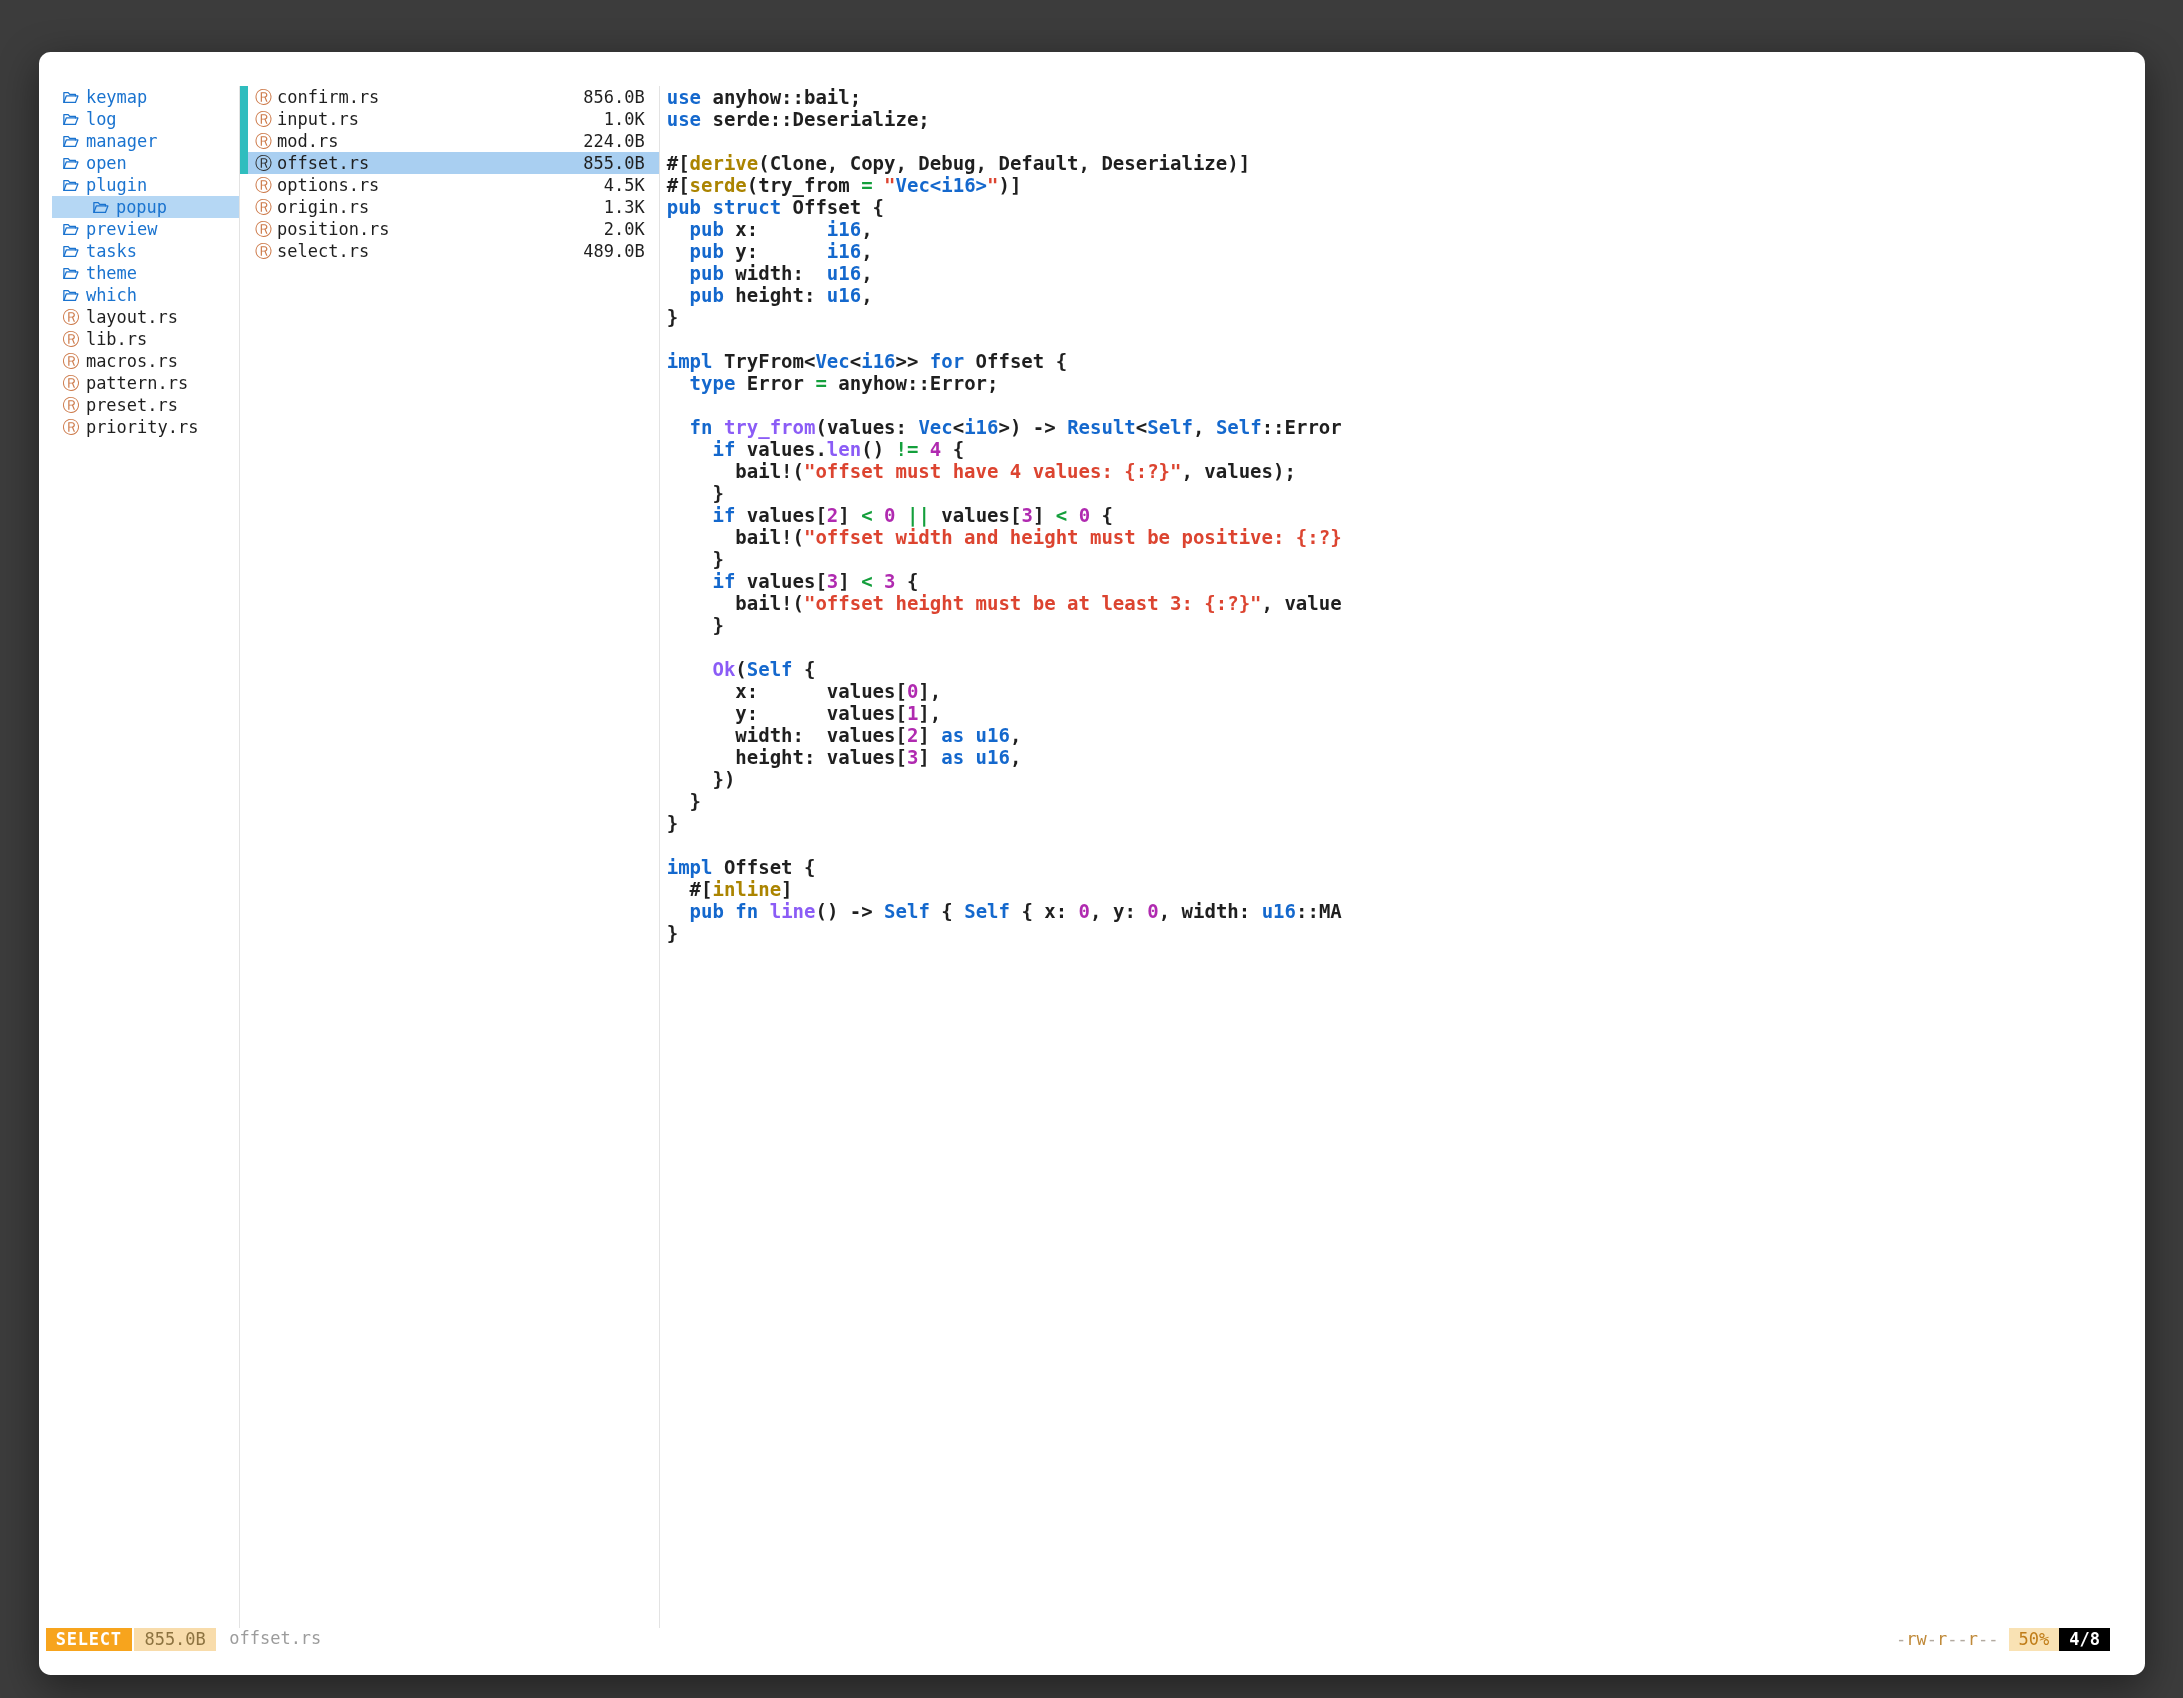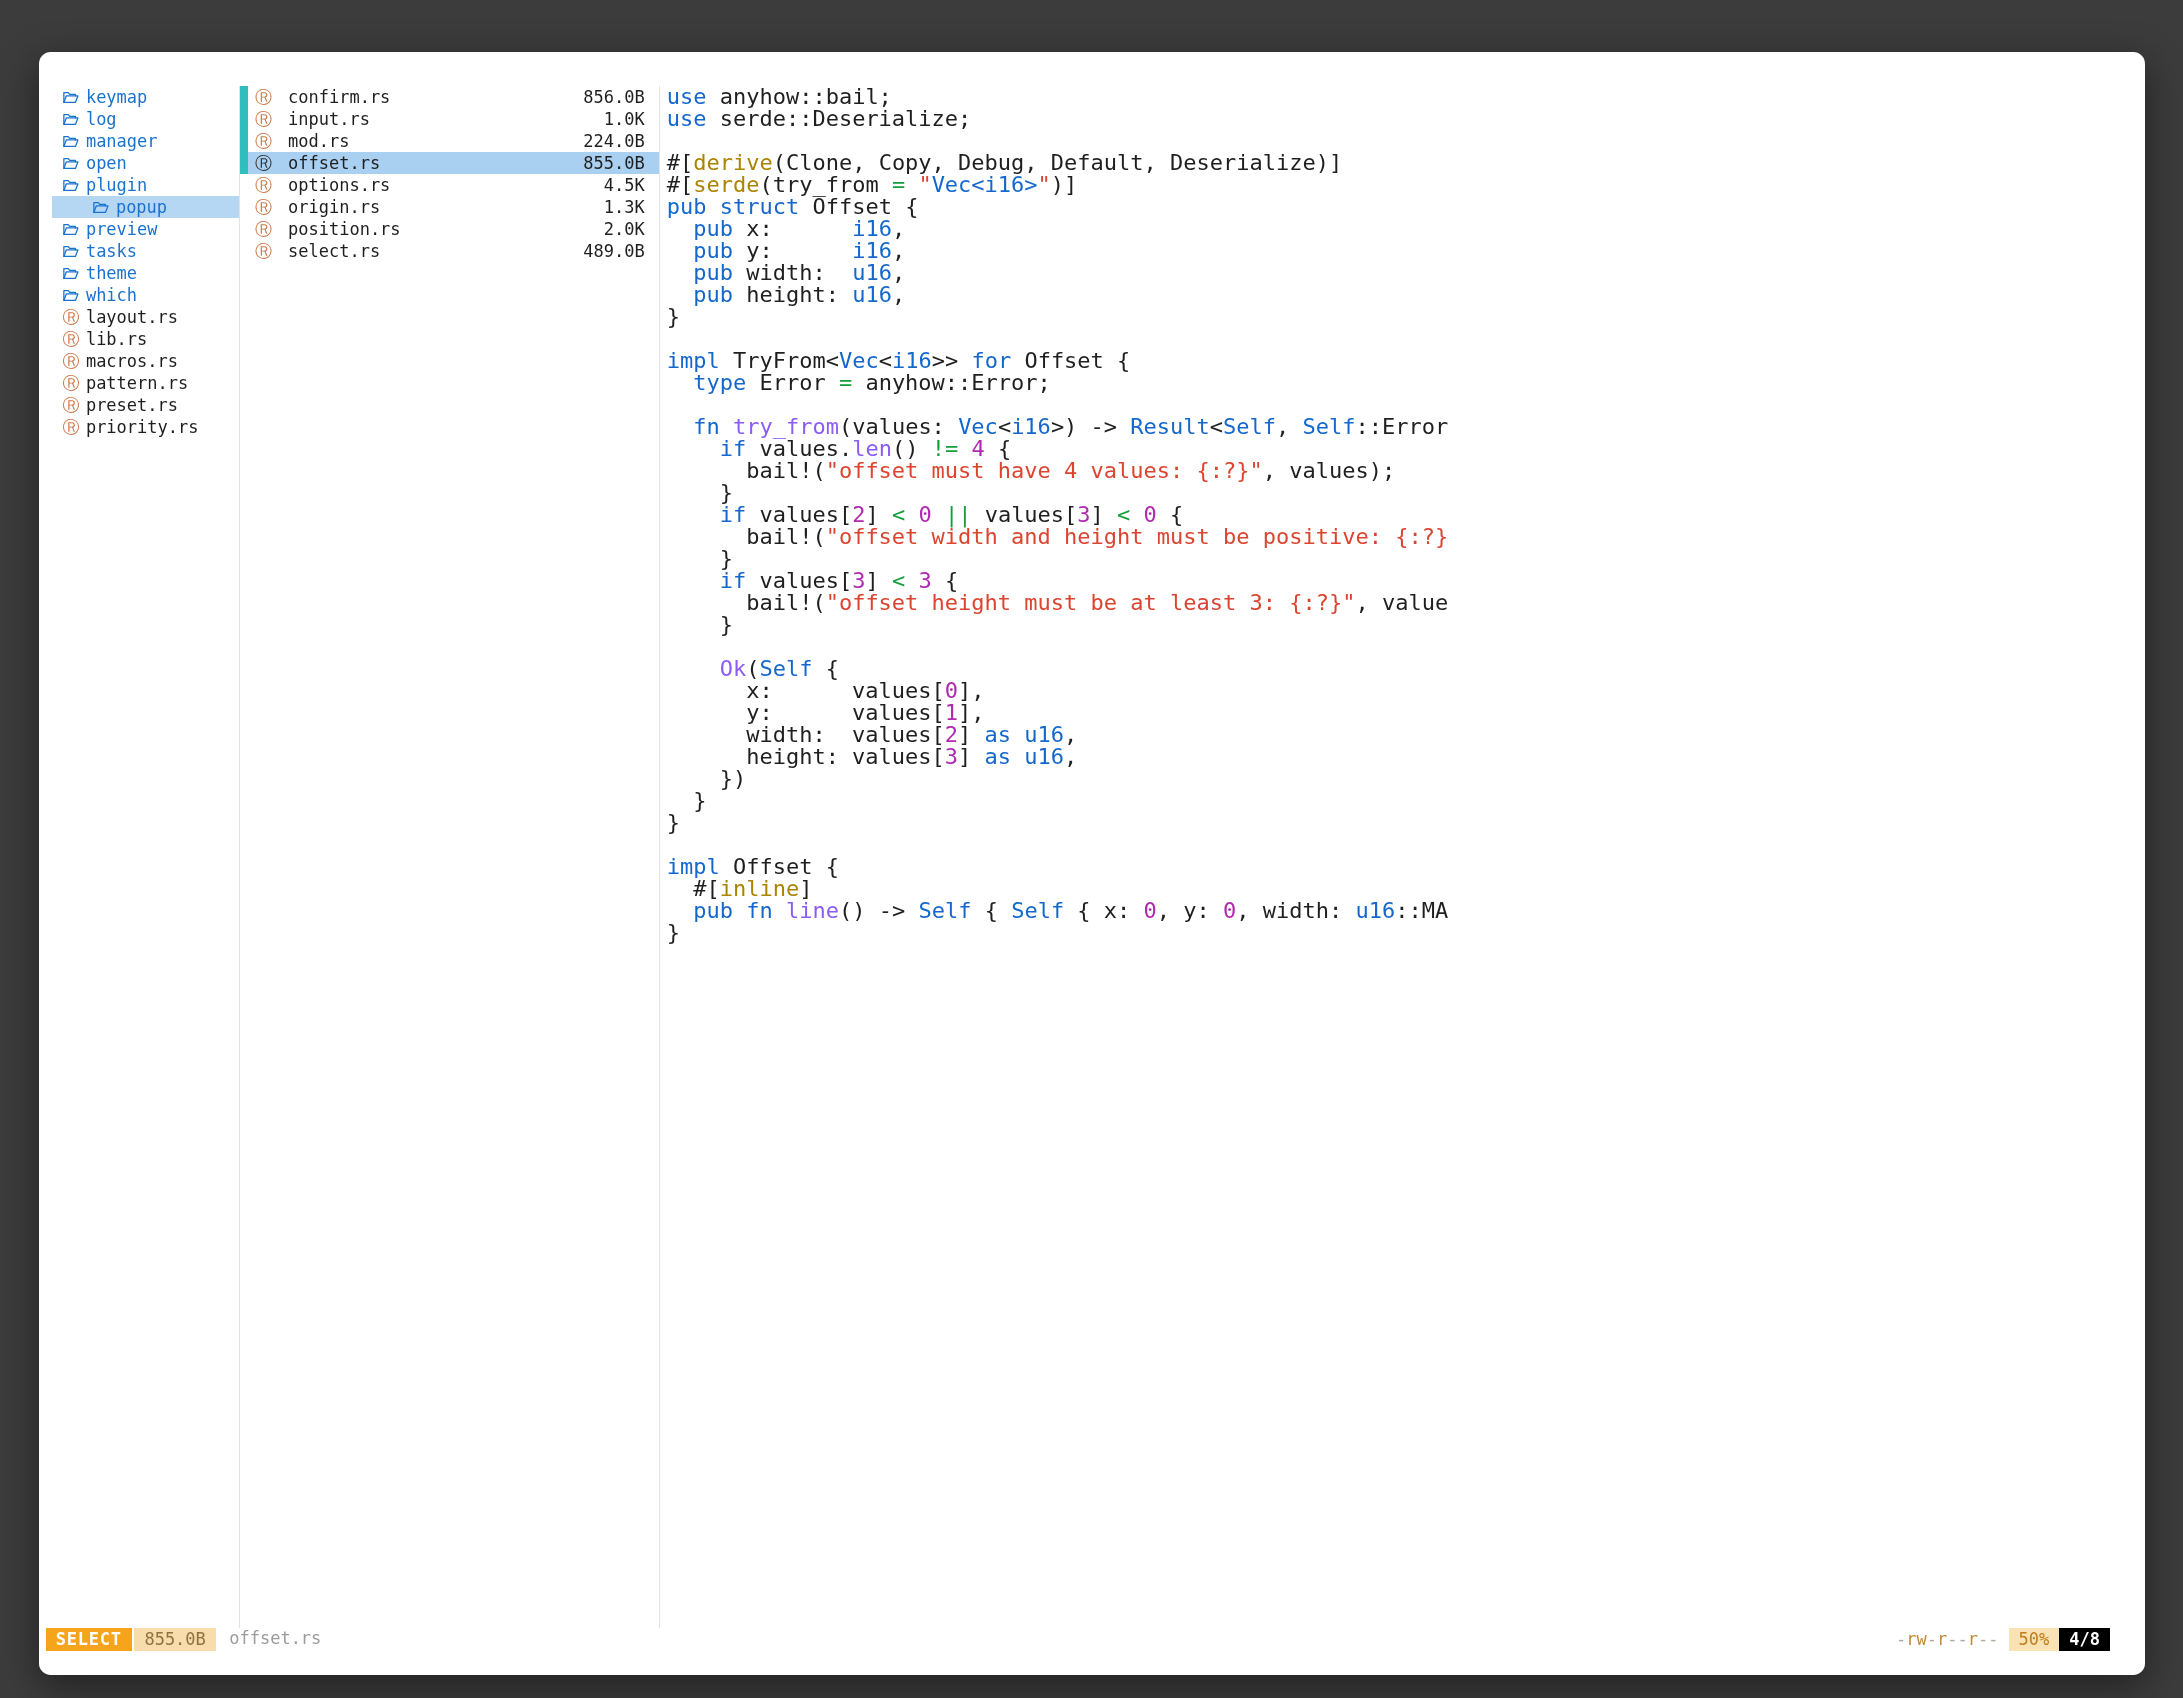--- a/index.html
+++ b/index.html
@@ -29,24 +29,24 @@
   .prow.active { background:#b5d7f4;padding-left:40px; }
   .picon { width:18.5px; height:17px; display:inline-flex; align-items:center; margin-right:5px; flex:0 0 auto; }
   .plabel.dir { color:#1a73cf; }
   .plabel.file { color:#1f1f1f; }
 
   .crow { position:relative; padding:0 14.3px 0 15px; }
   .crow.active { background:#a9cff1; }
   .mark { position:absolute; left:0; top:0; width:7.6px; height:22px; background:#2fbdbe; }
   .ricon { color:#cd7a4a; font-size:17px; line-height:17px; }
   .crow.active .ricon { color:#2e2e2e; }
-  .fname { flex:1; margin-left:16px; color:#1f1f1f; }
+  .fname { flex:1; margin-left:5px; color:#1f1f1f; }
   .fsize { color:#1f1f1f; }
 
-  .code { font-size:22px; line-height:22px; white-space:pre; color:#1f1f1f; }
+  .code { font-size:19px; line-height:22px; white-space:pre; color:#1f1f1f;font-weight:bold; }
   .cl { height:22px; }
   .tk-kw   { color:#1468cd; }
   .tk-fn   { color:#8b5cf6;margin-top:18px; }
   .tk-op   { color:#149f3c; }
   .tk-num  { color:#b02ab0; }
   .tk-str  { color:#dc4430; }
   .tk-attr { color:#ab8400; }
   .tk-pl   { color:#1f1f1f; }
 
   .statusbar {

